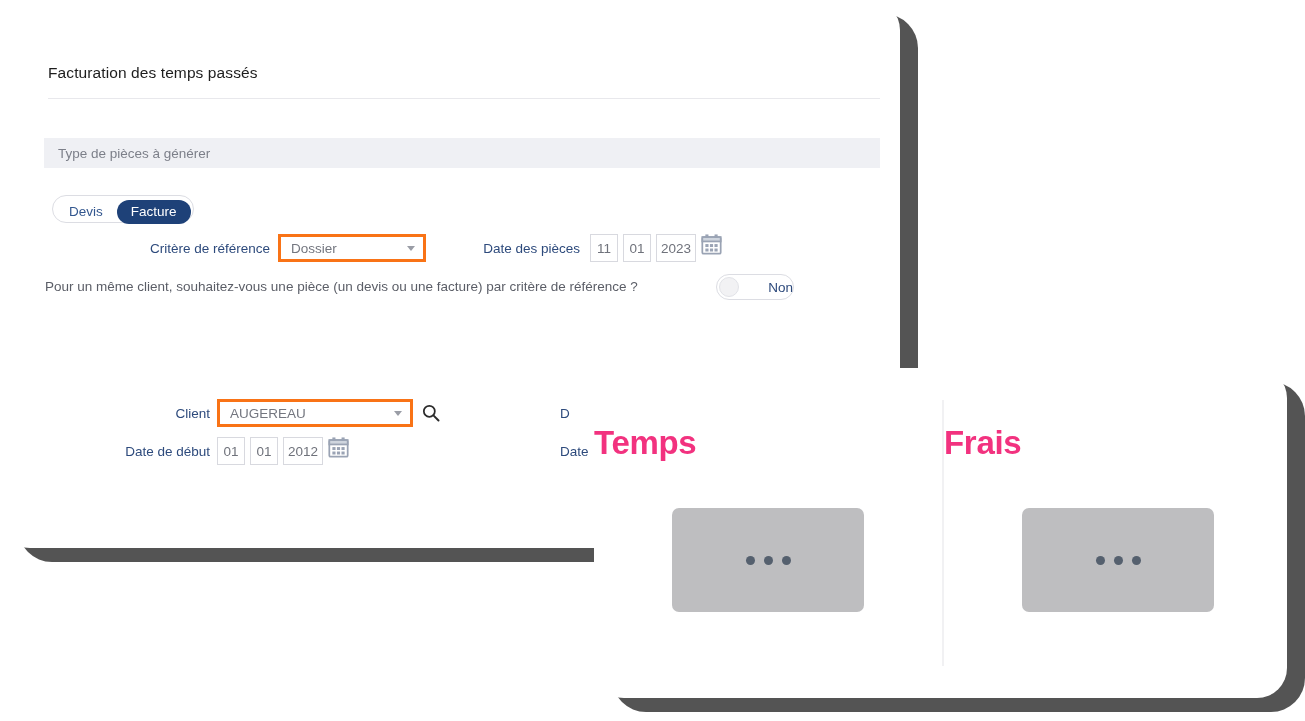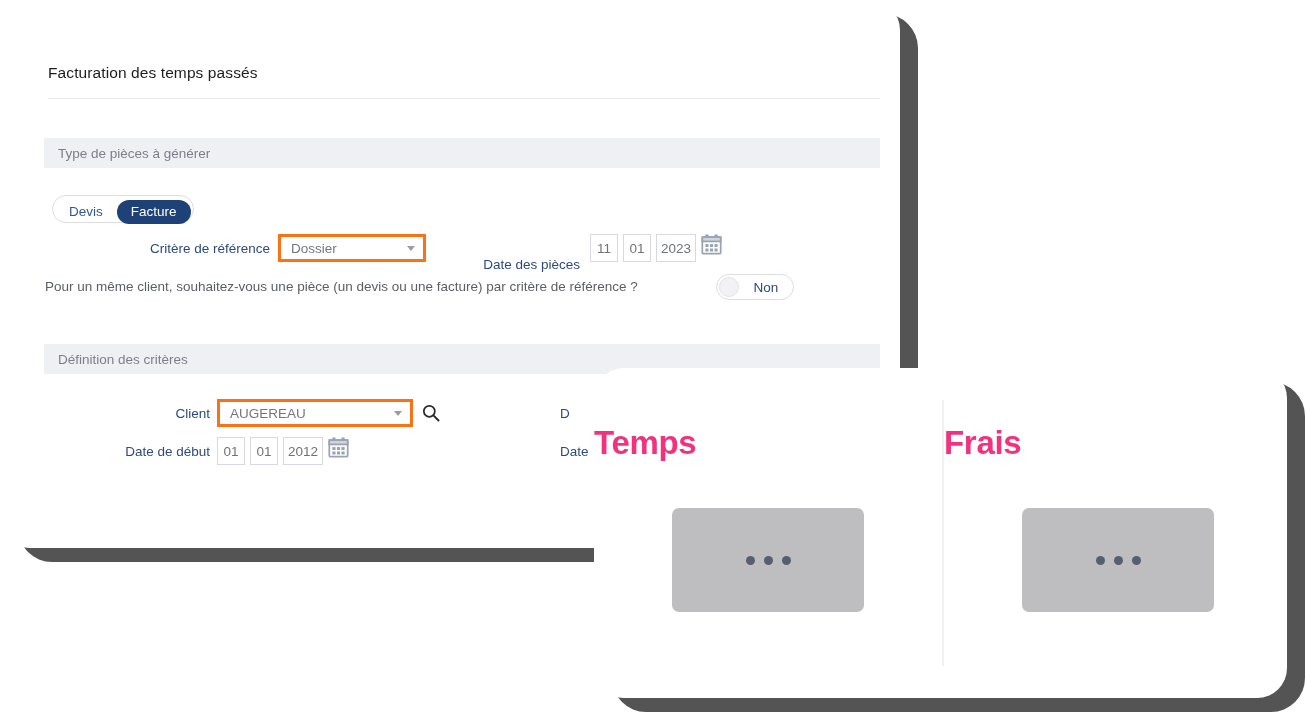--- a/index.html
+++ b/index.html
@@ -200,21 +200,21 @@
     height: 20px;
     border-radius: 50%;
     background: #f2f2f4;
     border: 1px solid #e2e3e8;
     box-sizing: border-box;
     margin-left: 2px;
     flex: none;
   }
   #toggle-state {
     flex: 1;
-    text-align: center;
+    text-align: right;
     font-size: 13.5px;
     color: #2d4a7c;
   }
 
   
   #search-icon {
     position: absolute;
     left: 421px;
     top: 403px;
     width: 20px;
@@ -299,21 +299,21 @@
     <span class="seg">Devis</span>
     <span class="seg active">Facture</span>
   </div>
 
   <div class="field-label" style="left:110px; top:241px; width:160px;">Critère de référence</div>
   <div class="select-box" style="left:278px; top:234px; width:148px; height:28px;">
     <span>Dossier</span>
     <span class="caret"></span>
   </div>
 
-  <div class="field-label" style="left:420px; top:257px; width:160px;">Date des pièces</div>
+  <div class="field-label" style="left:420px; top:241px; width:160px;">Date des pièces</div>
   <div class="date-box" style="left:590px; top:234px; width:28px; height:28px;">11</div>
   <div class="date-box" style="left:623px; top:234px; width:28px; height:28px;">01</div>
   <div class="date-box" style="left:656px; top:234px; width:40px; height:28px;">2023</div>
   <svg class="cal-icon" style="left:701px; top:234px;" viewBox="0 0 24 24">
     <rect x="1.5" y="3.5" width="21" height="19" rx="1.5" fill="#ffffff" stroke="#9aa3b4" stroke-width="2"></rect>
     <rect x="1.5" y="3.5" width="21" height="5" fill="#cfd5de" stroke="#9aa3b4" stroke-width="2"></rect>
     <rect x="5" y="0.5" width="3.5" height="4" fill="#9aa3b4"></rect>
     <rect x="15.5" y="0.5" width="3.5" height="4" fill="#9aa3b4"></rect>
     <rect x="5" y="11.5" width="3.6" height="3.4" fill="#9aa3b4"></rect>
     <rect x="10.2" y="11.5" width="3.6" height="3.4" fill="#9aa3b4"></rect>
@@ -322,23 +322,20 @@
     <rect x="10.2" y="16.6" width="3.6" height="3.4" fill="#9aa3b4"></rect>
     <rect x="15.4" y="16.6" width="3.6" height="3.4" fill="#9aa3b4"></rect>
   </svg>
 
   <div id="toggle-question">Pour un même client, souhaitez-vous une pièce (un devis ou une facture) par critère de référence ?</div>
   <div id="toggle-switch">
     <div id="toggle-knob"></div>
     <div id="toggle-state">Non</div>
   </div>
 
-  <div class="section-band" id="band-criteres">
-    <span>Définition des critères</span>
-  </div>
 
   <div class="field-label" style="left:90px; top:406px; width:120px;">Client</div>
   <div class="select-box" style="left:217px; top:399px; width:196px; height:28px;">
     <span>AUGEREAU</span>
     <span class="caret"></span>
   </div>
   <svg id="search-icon" viewBox="0 0 24 24">
     <circle cx="10" cy="10" r="6.6" fill="none" stroke="#2b2b2b" stroke-width="2.1"></circle>
     <line x1="14.9" y1="14.9" x2="21" y2="21" stroke="#2b2b2b" stroke-width="2.4" stroke-linecap="round"></line>
   </svg>

